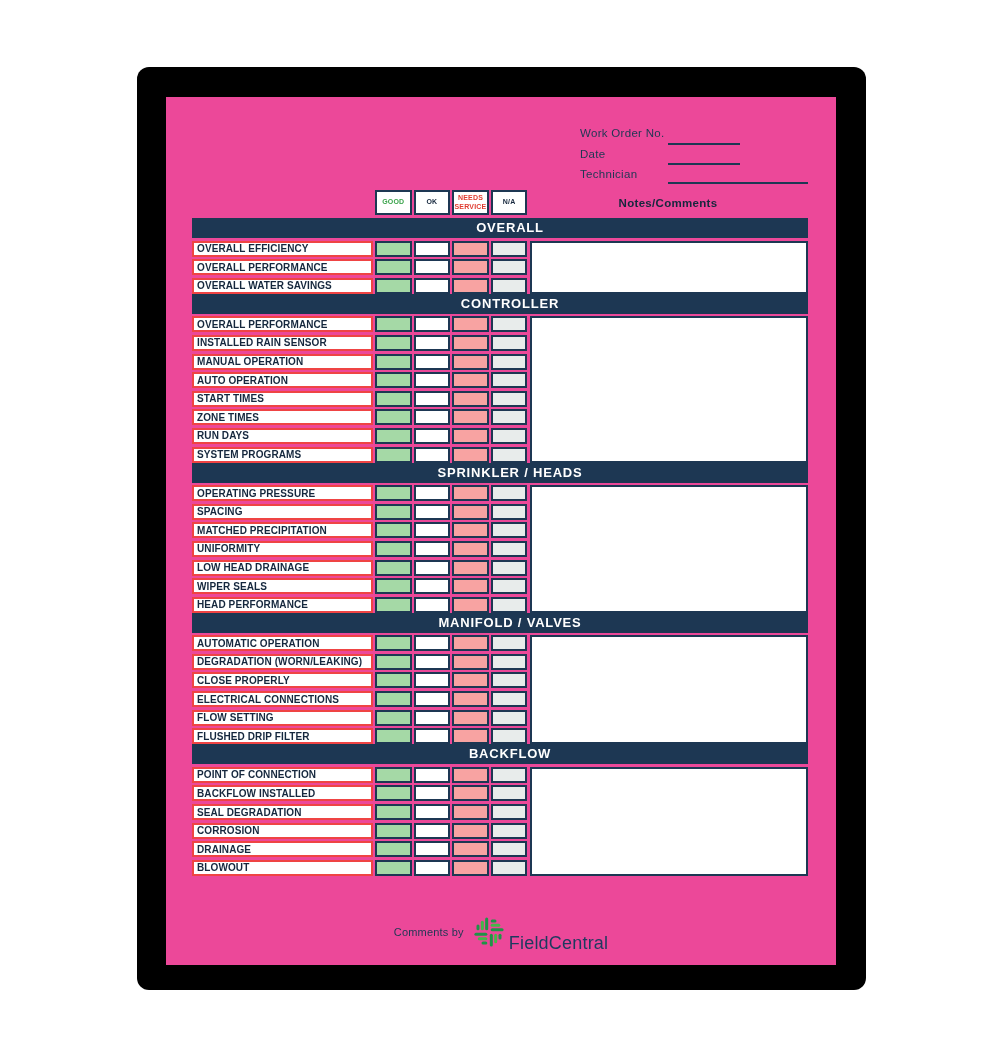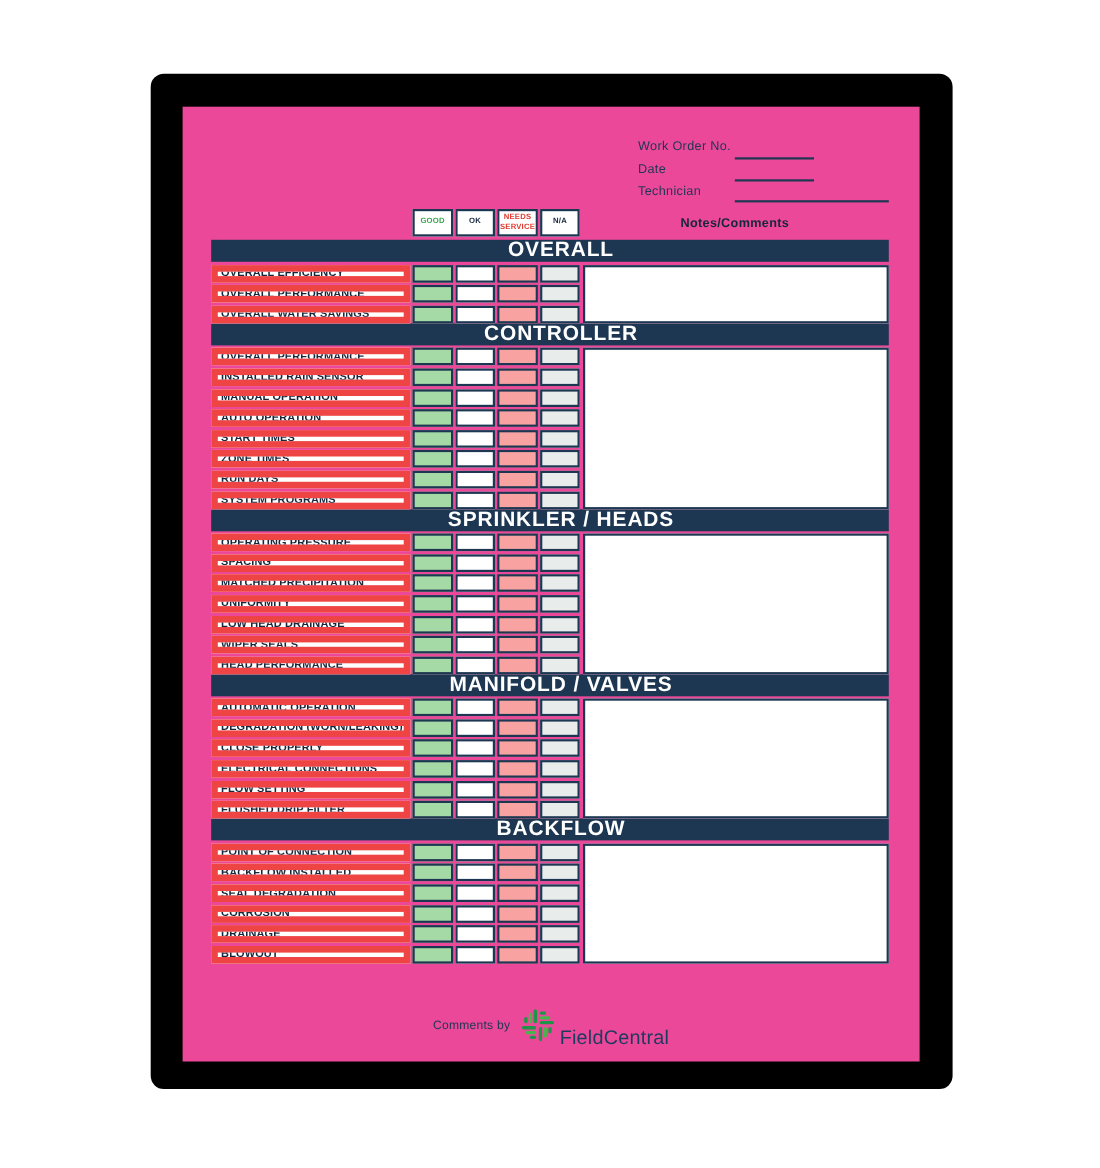--- a/index.html
+++ b/index.html
@@ -37,27 +37,27 @@
   .notes-title{
     position:absolute;left:362px;top:100px;width:280px;text-align:center;
     font-size:11.5px;font-weight:bold;color:#15273d;letter-spacing:.3px;
   }
   
   .table{
     position:absolute;left:26px;top:121px;width:616px;
   }
   .section-band{
     height:20px;background:#1d3753;color:#ffffff;text-align:center;
-    line-height:20px;font-size:19px;font-weight:bold;letter-spacing:.8px;padding-left:20px;
+    line-height:20px;font-size:13px;font-weight:bold;letter-spacing:.8px;padding-left:20px;
   }
   .section-body{display:flex;align-items:stretch;}
   .rows-col{width:338px;flex:0 0 338px;}
   .row{display:flex;height:16px;margin-top:2.6px;}
   .row-label{
-    width:181px;box-sizing:border-box;border:6px solid #ef4444;background:#fff;
+    width:181px;box-sizing:border-box;border:2px solid #ef4444;background:#fff;
     font-size:10px;font-weight:bold;color:#15273d;letter-spacing:.1px;
     display:flex;align-items:center;padding-left:3px;overflow:hidden;
     white-space:nowrap;
   }
   .cell{
     width:36.6px;box-sizing:border-box;border:2px solid #1d3753;
     margin-left:2px;
   }
   .cell:first-of-type{margin-left:2px;}
   .notes-box{

